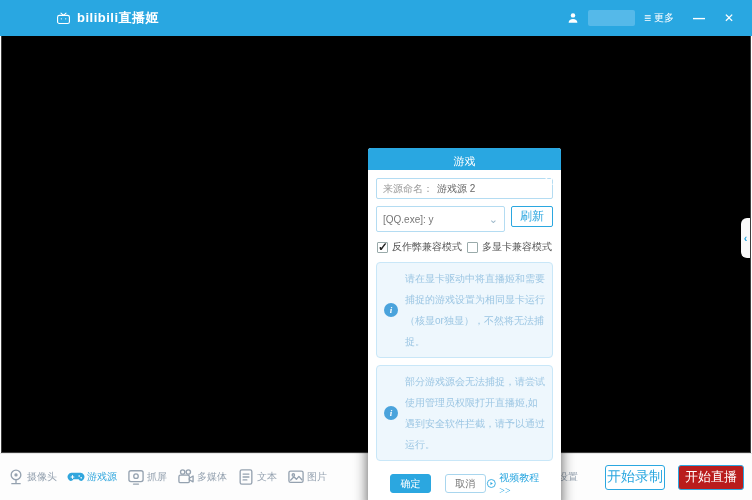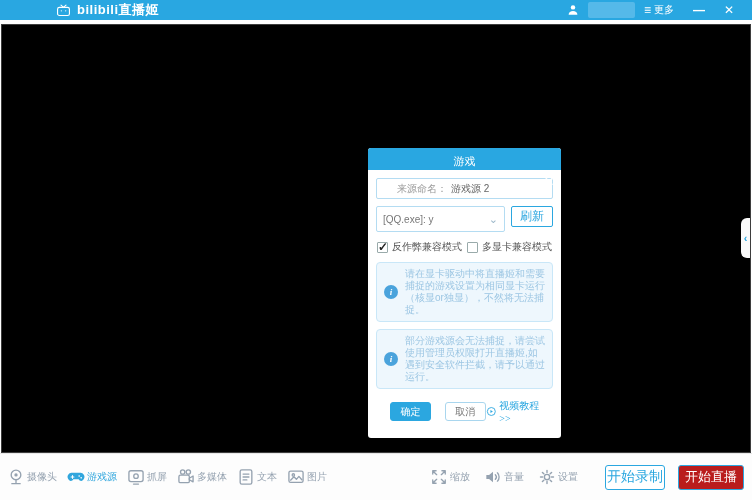--- a/index.html
+++ b/index.html
@@ -1,20 +1,20 @@
 <!DOCTYPE html>
 <html><head>
 <meta charset="utf-8">
 <style>
   * { margin:0; padding:0; box-sizing:border-box; }
   html,body { width:752px; height:500px; overflow:hidden; }
   body { position:relative; background:#fff; font-family:"Liberation Sans", sans-serif; }
 
   
-  .titlebar { height:20px; background:#29a7e1; display:flex; align-items:center; position:relative; z-index:5; }
+  .titlebar { height:36px; background:#29a7e1; display:flex; align-items:center; position:relative; z-index:5; }
   .logo { margin-left:55px; display:flex; align-items:center; gap:5px; color:#fff; font-weight:bold; font-size:13px; letter-spacing:.5px; }
   .logo svg { width:17px; height:15px; }
   .titlebar-right { margin-left:auto; display:flex; align-items:center; margin-right:6px; }
   .user-ic { width:14px; height:14px; color:#fff; }
   .username-blur { width:47px; height:16px; background:#55b9e9; border-radius:2px; margin:0 9px 0 8px; }
   .more { color:#fff; font-size:10px; display:flex; align-items:center; gap:3px; cursor:default; }
   .more .hamb { font-size:12px; line-height:10px; }
   .winbtn { color:#fff; font-size:12px; width:22px; text-align:center; cursor:default; }
   .minbtn { margin-left:14px; font-weight:bold; }
   .closebtn { margin:0 6px 0 8px; }
@@ -22,33 +22,33 @@
   
   .preview { position:absolute; top:24px; left:1px; right:1px; bottom:47px; background:#000; border:1px solid #3e3e3e; }
   .panel-toggle { position:absolute; right:0; top:193px; width:9px; height:40px; background:#fafafa; border-radius:6px 0 0 6px; color:#2ba7e0; display:flex; align-items:center; justify-content:center; font-size:11px; font-weight:bold; cursor:pointer; }
 
   
   .dialog { position:absolute; left:368px; top:148px; width:193px; background:#fff; border-radius:3px; box-shadow:0 2px 14px rgba(0,0,0,.65); font-size:10px; z-index:10; }
   .dialog-header { height:22px; background:#29a7e1; color:#fff; display:flex; align-items:center; padding:0 7px; border-radius:3px 3px 0 0; font-size:11px; gap:6px;flex-direction:column; }
   .dialog-header svg { width:15px; height:15px; }
   .dlg-close { margin-left:auto; font-size:12px; font-weight:bold; cursor:pointer; }
   .dialog-body { padding:8px 8px 6px; }
-  .name-field { border:1px solid #b4dcf2; height:21px; display:flex; align-items:center; padding:0 20px; color:#999; margin-bottom:7px; border-radius:2px; background:#fff; }
+  .name-field { border:1px solid #b4dcf2; height:21px; display:flex; align-items:center; padding:0 6px; color:#999; margin-bottom:7px; border-radius:2px; background:#fff; }
   .name-field .val { color:#666; margin-left:4px; }
   .row { display:flex; gap:6px; margin-bottom:8px; }
   .dropdown { flex:1; border:1px solid #b4dcf2; height:21px; display:flex; align-items:center; justify-content:space-between; padding:12px 6px; color:#777; border-radius:2px; cursor:pointer; }
   .dropdown .chev { color:#9bb7c9; font-size:11px; }
   .refresh { width:42px; height:21px; border:1px solid #2ba7e0; color:#2ba7e0; background:#fff; border-radius:2px; font-size:12px; cursor:pointer; font-family:inherit; }
   .cb-row { display:flex; justify-content:space-between; margin-bottom:8px; color:#555; padding:0 1px; }
   .cb { display:flex; align-items:center; gap:4px; cursor:pointer; }
   .cbbox { width:11px; height:11px; border:1px solid #9aa; background:#fff; border-radius:1px; position:relative; flex:none; }
   .cbbox .mark { position:absolute; left:0px; top:-3px; color:#222; font-size:12px; font-weight:bold; }
   .infobox { background:#eef7fd; border:1px solid #c9e7f8; border-radius:4px; padding:5px 7px; display:flex; gap:7px; margin-bottom:7px; align-items:center; min-height:40px; }
   .info-ic { width:14px; height:14px; border-radius:50%; background:#4aa3dc; color:#fff; flex:none; display:flex; align-items:center; justify-content:center; font-size:9px; font-style:italic; font-weight:bold; font-family:"Liberation Serif", serif; }
-  .info-text { color:#9cc6e3; line-height:12px; font-size:10px; }
+  .info-text { color:#9cc6e3; line-height:21px; font-size:10px; }
   .dialog-footer { display:flex; align-items:center; padding:3px 2px 8px 14px;font-family:Liberation Serif, serif; }
   .btn-primary { width:42px; height:19px; background:#2ba7e0; color:#fff; border:1px solid #2ba7e0; border-radius:3px; font-size:10px; cursor:pointer; font-family:inherit; }
   .btn-outline { width:42px; height:19px; background:#fff; color:#777; border:1px solid #a9d6ee; border-radius:3px; font-size:10px; cursor:pointer; margin-left:14px; font-family:inherit; }
   .tutorial { color:#2ba7e0; display:flex; align-items:center; gap:3px; margin-left:auto; margin-right:2px; cursor:pointer; text-decoration:none; }
   .tutorial svg { width:11px; height:11px; }
 
   
   .bottombar { position:absolute; bottom:0; left:0; right:0; height:47px; background:#fdfdfd; border-top:1px solid #e8e8e8; display:flex; align-items:center; padding:0 8px 0 6px; }
   .sources { display:flex; gap:9px; }
   .bitem { display:flex; flex-direction:row; align-items:center; gap:1px; color:#95a2b0; font-size:10px; min-width:32px; cursor:pointer; }

